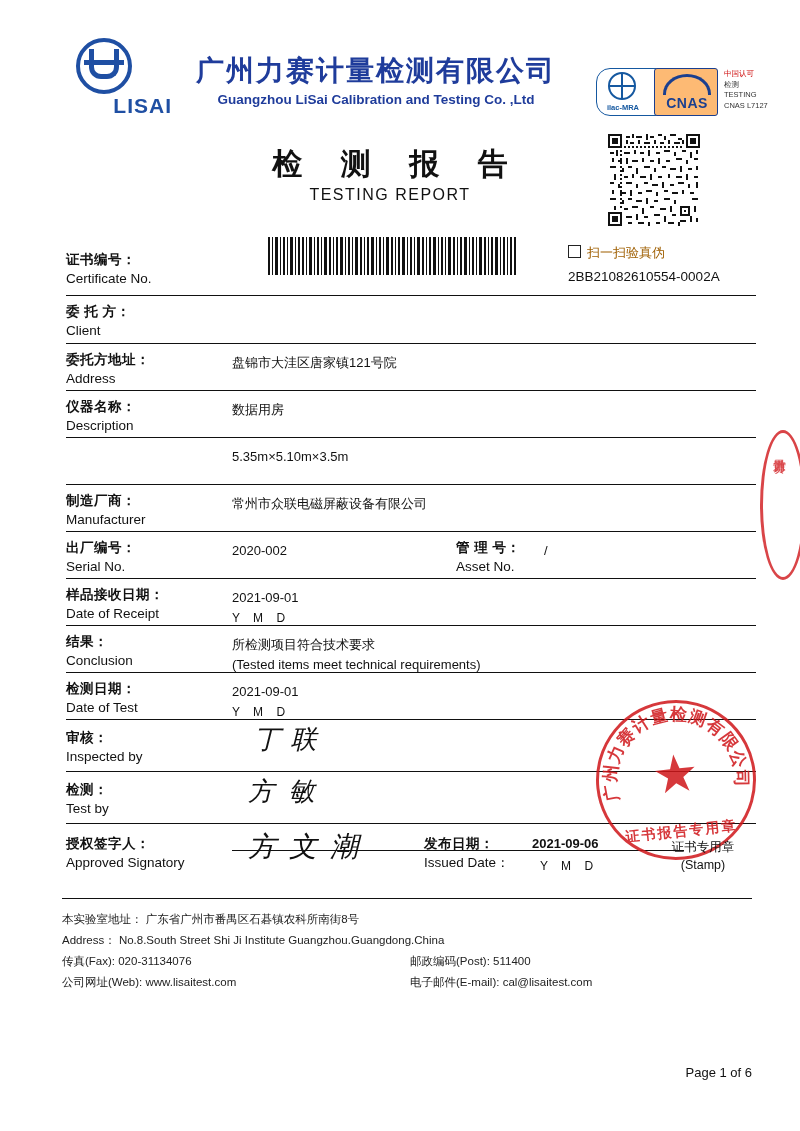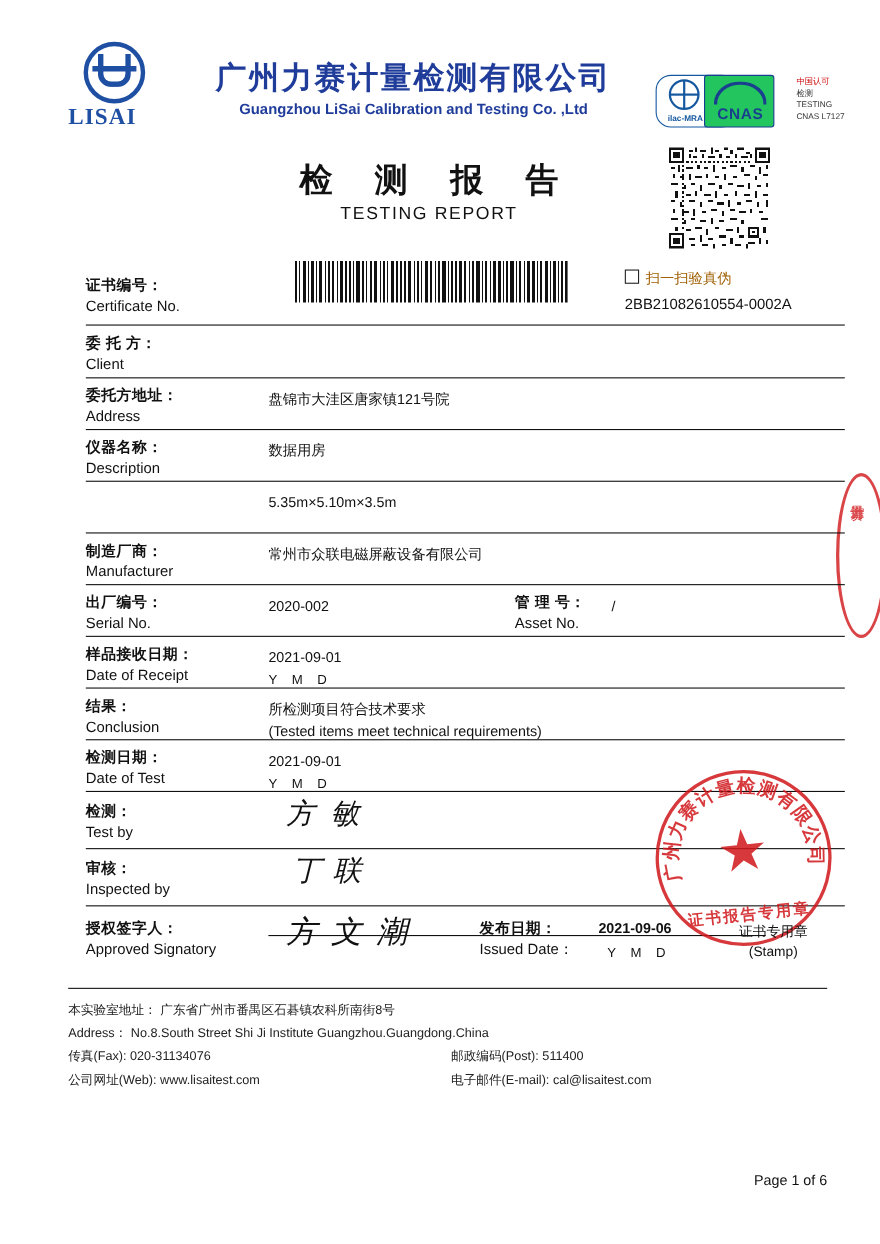--- a/index.html
+++ b/index.html
@@ -60,26 +60,26 @@
     top: 22px;
     width: 40px;
     height: 5px;
     background: #1f4fa3;
   }
   .logo-text {
     position: absolute;
     left: 0px;
     top: 56px;
     width: 110px;
-    text-align: left;
+    text-align: right;
     font-size: 21px;
     font-weight: bold;
     letter-spacing: 1px;
     color: #1f4fa3;
-    font-family: Liberation Serif, serif;
+    font-family: Liberation Sans, sans-serif;
   }
   .company-cn {
     position: absolute;
     left: 186px;
     top: 48px;
     width: 380px;
     text-align: center;
     font-size: 28px;
     font-weight: bold;
     color: #1f3c9b;
@@ -150,28 +150,28 @@
     left: 0;
     bottom: 3px;
     width: 52px;
     text-align: center;
     font-size: 7.5px;
     font-weight: bold;
     color: #1558a0;
   }
   .cnas {
     position: absolute;
-    left: 44px;
+    left: 58px;
     top: 0;
     width: 64px;
     height: 48px;
     border: 1px solid #1a3f8f;
     border-radius: 3px;
     box-sizing: border-box;
-    background: #22c55e;
+    background: #fdba74;
   }
   .cnas-mark {
     position: absolute;
     left: 4px;
     top: 4px;
     width: 56px;
     height: 22px;
     overflow: hidden;
   }
   .cnas-arc {
@@ -269,21 +269,21 @@
     position: absolute;
     top: 269px;
     left: 568px;
     font-size: 13.5px;
     color: #111;
   }
 
   
   .table {
     position: absolute;
-    left: 78px;
+    left: 66px;
     top: 238px;
     width: 690px;
   }
   .row {
     position: relative;
     border-bottom: 1px solid #111;
     min-height: 46px;
     box-sizing: border-box;
   }
   .row.noline { border-bottom: none; }
@@ -806,32 +806,32 @@
     <div class="lbl">
       <div class="cn">检测日期：</div>
       <div class="en">Date of Test</div>
     </div>
     <div class="val">2021-09-01</div>
     <div class="val ymd" style="top:29px">Y   M   D</div>
   </div>
 
   <div class="row" style="height:52px">
     <div class="lbl" style="top:8px">
+      <div class="cn">审核：</div>
+      <div class="en">Inspected by</div>
+    </div>
+    <div class="sig" style="left:188px; top:2px; font-size:26px; font-style:italic; letter-spacing:2px;">丁 联</div>
+  </div>
+
+  <div class="row" style="height:52px">
+    <div class="lbl" style="top:8px">
       <div class="cn">检测：</div>
       <div class="en">Test by</div>
     </div>
     <div class="sig" style="left:182px; top:2px; font-size:26px; font-style:italic; letter-spacing:4px;">方 敏</div>
-  </div>
-
-  <div class="row" style="height:52px">
-    <div class="lbl" style="top:8px">
-      <div class="cn">审核：</div>
-      <div class="en">Inspected by</div>
-    </div>
-    <div class="sig" style="left:188px; top:2px; font-size:26px; font-style:italic; letter-spacing:2px;">丁 联</div>
   </div>
 
   <div class="row noline" style="height:58px">
     <div class="lbl" style="top:10px; width:180px">
       <div class="cn">授权签字人：</div>
       <div class="en">Approved Signatory</div>
     </div>
     <div class="sig" style="left:182px; top:4px; font-size:28px; font-style:italic; letter-spacing:3px;">方 文 潮</div>
     <div class="lbl2" style="left:358px; top:10px; width:200px">
       <div class="cn">发布日期：</div>

